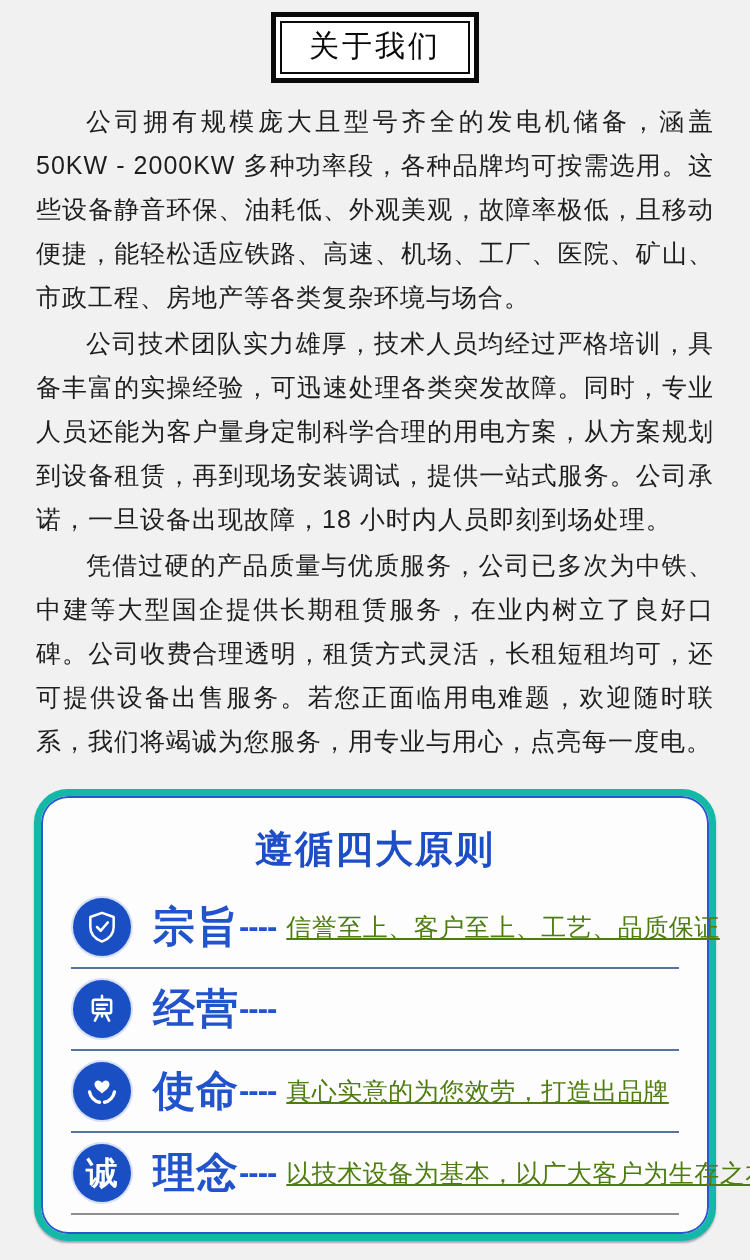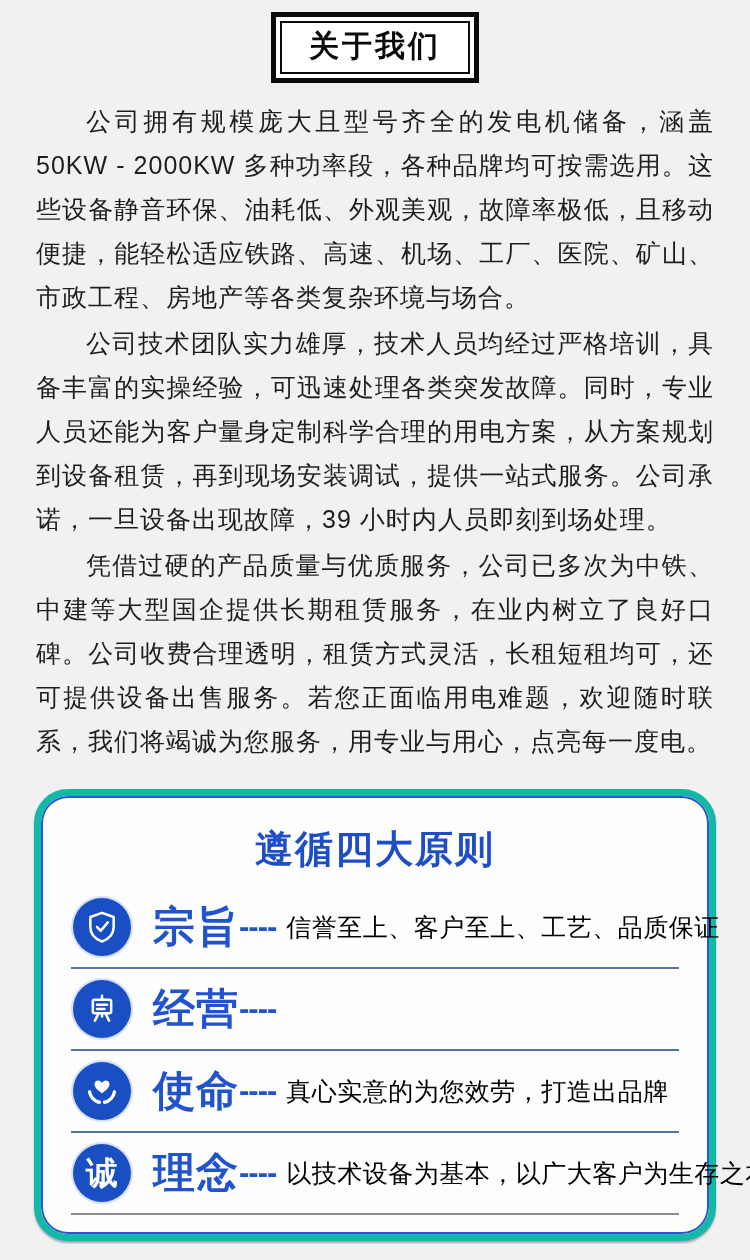--- a/index.html
+++ b/index.html
@@ -20,21 +20,21 @@
     padding: 4px;
     background: #ffffff;
   }
   .title-inner {
     border: 2px solid #0a0a0a;
     text-align: center;
     padding: 3px 0 5px;
   }
   .title-inner span {
     font-size: 30px;
-    font-weight: bold;
+    font-weight: normal;
     letter-spacing: 3px;
     color: #0a0a0a;
   }
 
   
   .about {
     margin: 16px 36px 16px;
     text-align: justify;
   }
   .about p {
@@ -98,23 +98,24 @@
   .row .dashes {
     font-size: 31px;
     font-weight: bold;
     color: #2153cc;
     letter-spacing: -1px;
     margin-right: 10px;
     white-space: nowrap;
   }
   .row .desc {
     font-size: 25px;
-    color: #000000;
+    color: #4d7c0f;
     letter-spacing: 0.5px;
     white-space: nowrap;
+    text-decoration: underline;
   }
   .divider {
     height: 2px;
     background: #56749e;
     margin: 2px 4px;
   }
   .divider.last { background: #8e8e8e; }
 </style>
 </head>
 <body>
@@ -122,21 +123,21 @@
 <div class="page">
 
   <div class="title-box">
     <div class="title-inner">
       <span>关于我们</span>
     </div>
   </div>
 
   <div class="about">
     <p>公司拥有规模庞大且型号齐全的发电机储备，涵盖50KW - 2000KW 多种功率段，各种品牌均可按需选用。这些设备静音环保、油耗低、外观美观，故障率极低，且移动便捷，能轻松适应铁路、高速、机场、工厂、医院、矿山、市政工程、房地产等各类复杂环境与场合。</p>
-    <p>公司技术团队实力雄厚，技术人员均经过严格培训，具备丰富的实操经验，可迅速处理各类突发故障。同时，专业人员还能为客户量身定制科学合理的用电方案，从方案规划到设备租赁，再到现场安装调试，提供一站式服务。公司承诺，一旦设备出现故障，39 小时内人员即刻到场处理。</p>
+    <p>公司技术团队实力雄厚，技术人员均经过严格培训，具备丰富的实操经验，可迅速处理各类突发故障。同时，专业人员还能为客户量身定制科学合理的用电方案，从方案规划到设备租赁，再到现场安装调试，提供一站式服务。公司承诺，一旦设备出现故障，18 小时内人员即刻到场处理。</p>
     <p>凭借过硬的产品质量与优质服务，公司已多次为中铁、中建等大型国企提供长期租赁服务，在业内树立了良好口碑。公司收费合理透明，租赁方式灵活，长租短租均可，还可提供设备出售服务。若您正面临用电难题，欢迎随时联系，我们将竭诚为您服务，用专业与用心，点亮每一度电。</p>
   </div>
 
   <div class="panel">
     <h2>遵循四大原则</h2>
 
     <div class="row">
       <span class="icon-circle">
         <svg width="40" height="40" viewBox="0 0 48 48" fill="none" stroke="#ffffff" stroke-width="3" stroke-linecap="round" stroke-linejoin="round">
           <path d="M24 7 L38 12 V24 C38 33 32 38.5 24 41.5 C16 38.5 10 33 10 24 V12 Z"></path>

